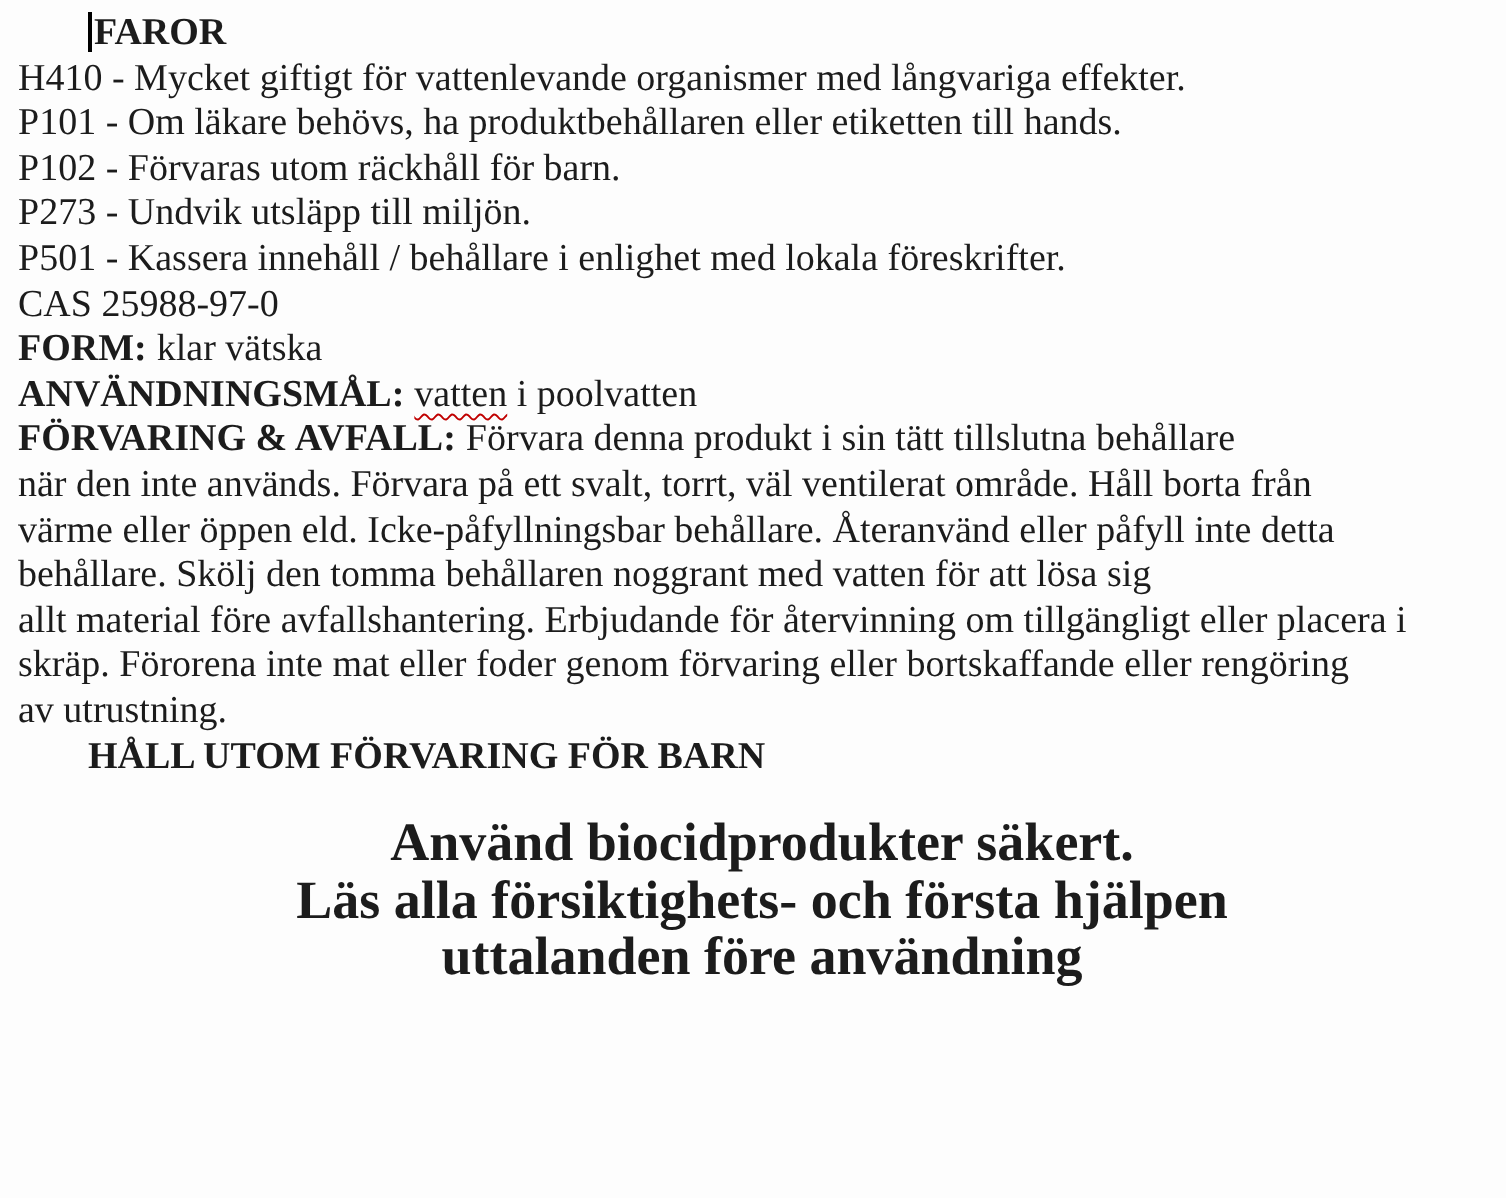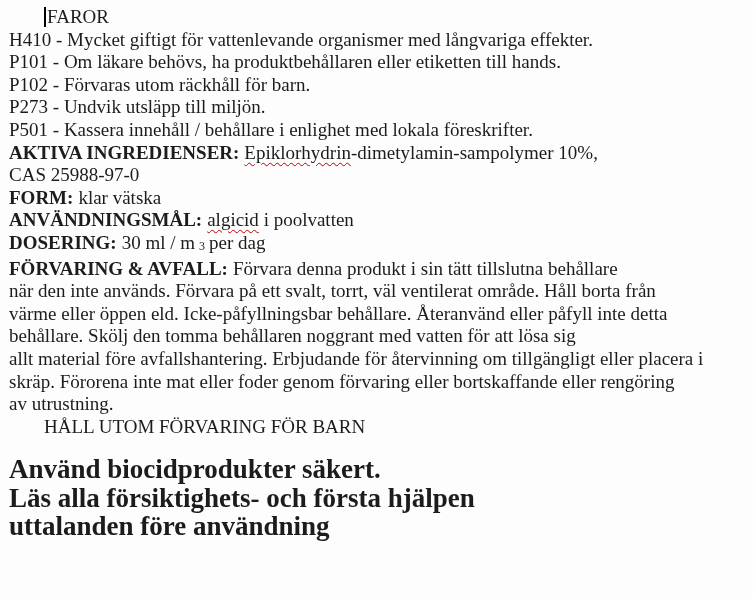--- a/index.html
+++ b/index.html
@@ -10,21 +10,21 @@
     box-sizing: border-box;
     background: #fdfdfd;
     color: #1c1c1c;
     font-family: "Liberation Serif", serif;
     font-size: 19px;
     line-height: 22.6px;
     padding: 6px 0 0 9px;
     overflow: hidden;
   }
   .line { white-space: nowrap; }
-  .b { font-weight: normal; padding-left: 35px; }
+  .b { font-weight: bold; padding-left: 35px; }
   .lbl { font-weight: bold; margin-right: 5px; }
   .squiggle {
     text-decoration: underline wavy #c00000;
     text-decoration-thickness: 1px;
     text-underline-offset: 3px;
   }
   .sub {
     font-size: 12px;
     margin: 0 4px;
     vertical-align: -1px;
@@ -35,54 +35,49 @@
     height: 20px;
     background: #000;
     margin-right: 1px;
     vertical-align: -4px;
   }
   .footer {
     margin-top: 17px;
     font-weight: bold;
     font-size: 27px;
     line-height: 28.5px;
+    text-align: center;
   }
 </style>
 </head>
 <body>
 
 <div class="page">
 
   <div class="line b">
     <span class="caret"></span><span>FAROR</span>
   </div>
 
   <div class="line">H410 - Mycket giftigt för vattenlevande organismer med långvariga effekter.</div>
   <div class="line">P101 - Om läkare behövs, ha produktbehållaren eller etiketten till hands.</div>
   <div class="line">P102 - Förvaras utom räckhåll för barn.</div>
   <div class="line">P273 - Undvik utsläpp till miljön.</div>
   <div class="line">P501 - Kassera innehåll / behållare i enlighet med lokala föreskrifter.</div>
 
-  <div class="line">
-    <span class="lbl">AKTIVA INGREDIENSER:</span><span class="squiggle">Epiklorhydrin</span><span>-dimetylamin-sampolymer 10%,</span>
-  </div>
 
   <div class="line">CAS 25988-97-0</div>
 
   <div class="line">
     <span class="lbl">FORM:</span><span>klar vätska</span>
   </div>
 
   <div class="line">
-    <span class="lbl">ANVÄNDNINGSMÅL:</span><span class="squiggle">algicid</span><span> i poolvatten</span>
+    <span class="lbl">ANVÄNDNINGSMÅL:</span><span class="squiggle">vatten</span><span> i poolvatten</span>
   </div>
 
-  <div class="line">
-    <span class="lbl">DOSERING:</span><span>30 ml / m</span><span class="sub">3</span><span>per dag</span>
-  </div>
 
 
   <div class="line">
     <span class="lbl">FÖRVARING &amp; AVFALL:</span><span>Förvara denna produkt i sin tätt tillslutna behållare</span>
   </div>
 
   <div class="line">när den inte används. Förvara på ett svalt, torrt, väl ventilerat område. Håll borta från</div>
   <div class="line">värme eller öppen eld. Icke-påfyllningsbar behållare. Återanvänd eller påfyll inte detta</div>
   <div class="line">behållare. Skölj den tomma behållaren noggrant med vatten för att lösa sig</div>
   <div class="line">allt material före avfallshantering. Erbjudande för återvinning om tillgängligt eller placera i</div>

